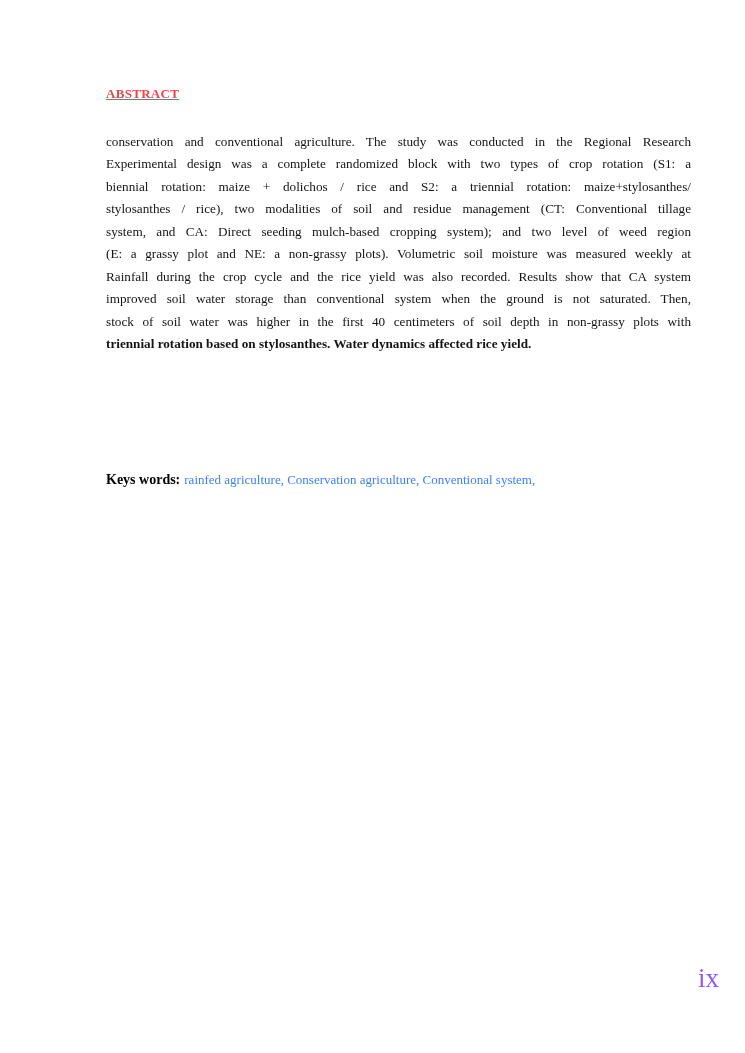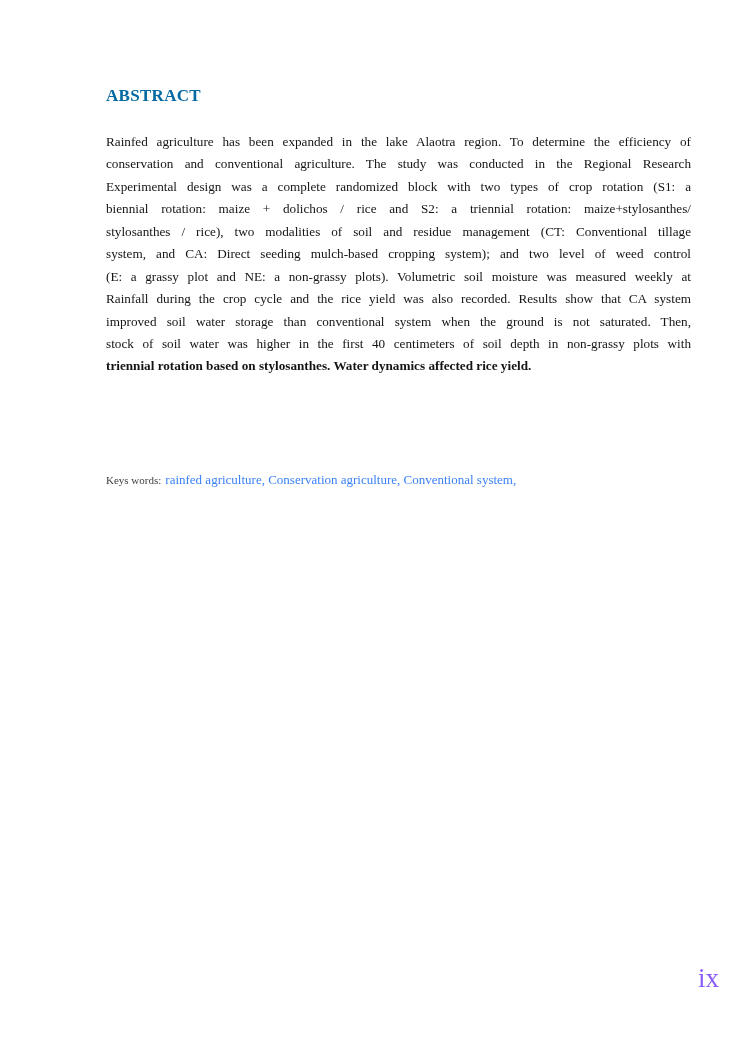--- a/index.html
+++ b/index.html
@@ -15,24 +15,25 @@
     font-family: "Liberation Serif", "DejaVu Serif", serif;
     color: #141414;
     overflow: hidden;
     margin: 0 auto;
   }
   .abstract-heading {
     position: absolute;
     left: 106px;
     top: 86px;
     margin: 0;
-    font-size: 17px;
+    font-size: 13px;
     font-weight: bold;
     letter-spacing: 0.3px;
-    color: #0369a1;
+    color: #ef4444;
+    text-decoration: underline;
   }
   .abstract-paragraph {
     position: absolute;
     left: 106px;
     top: 131px;
     width: 585px;
     font-size: 13.2px;
   }
   .abstract-paragraph .para-line {
     height: 22.45px;
@@ -48,23 +49,23 @@
   }
   .keywords-line {
     position: absolute;
     left: 106px;
     top: 470px;
     width: 585px;
     margin: 0;
     white-space: nowrap;
   }
   .keywords-label {
-    font-size: 11px;
-    font-weight: normal;
-    color: #404040;
+    font-size: 14px;
+    font-weight: bold;
+    color: #000000;
   }
   .keywords-text {
     font-size: 13px;
     color: #3b82f6;
   }
   .page-number {
     position: absolute;
     left: 698px;
     top: 963px;
     font-size: 27px;
@@ -72,26 +73,25 @@
   }
 </style>
 </head>
 <body>
 
 <div class="page">
 
   <h1 class="abstract-heading">ABSTRACT</h1>
 
   <div class="abstract-paragraph">
-      <div class="para-line">Rainfed agriculture has been expanded in the lake Alaotra region. To determine the efficiency of</div>
       <div class="para-line">conservation and conventional agriculture. The study was conducted in the Regional Research</div>
       <div class="para-line">Experimental design was a complete randomized block with two types of crop rotation (S1: a</div>
       <div class="para-line">biennial rotation: maize + dolichos / rice and S2: a triennial rotation: maize+stylosanthes/</div>
       <div class="para-line">stylosanthes / rice), two modalities of soil and residue management (CT: Conventional tillage</div>
-      <div class="para-line">system, and CA: Direct seeding mulch-based cropping system); and two level of weed control</div>
+      <div class="para-line">system, and CA: Direct seeding mulch-based cropping system); and two level of weed region</div>
       <div class="para-line">(E: a grassy plot and NE: a non-grassy plots). Volumetric soil moisture was measured weekly at</div>
       <div class="para-line">Rainfall during the crop cycle and the rice yield was also recorded. Results show that CA system</div>
       <div class="para-line">improved soil water storage than conventional system when the ground is not saturated. Then,</div>
       <div class="para-line">stock of soil water was higher in the first 40 centimeters of soil depth in non-grassy plots with</div>
       <div class="para-line last">triennial rotation based on stylosanthes. Water dynamics affected rice yield.</div>
     </div>
 
   <p class="keywords-line">
     <span class="keywords-label">Keys words:</span>
     <span class="keywords-text">rainfed agriculture, Conservation agriculture, Conventional system,</span>

